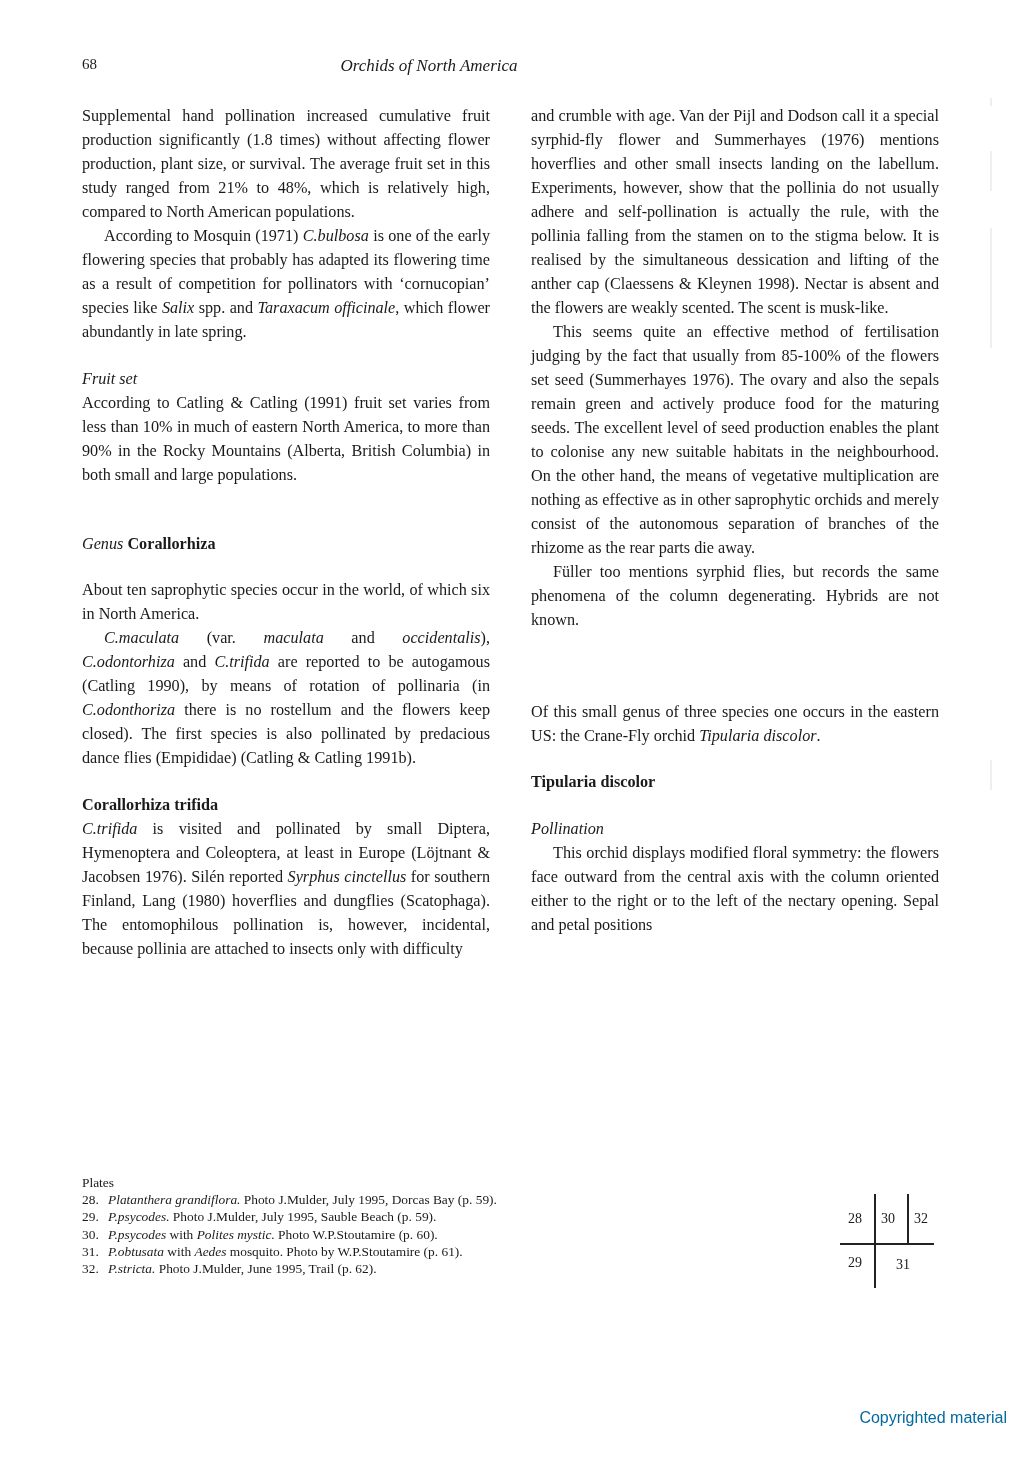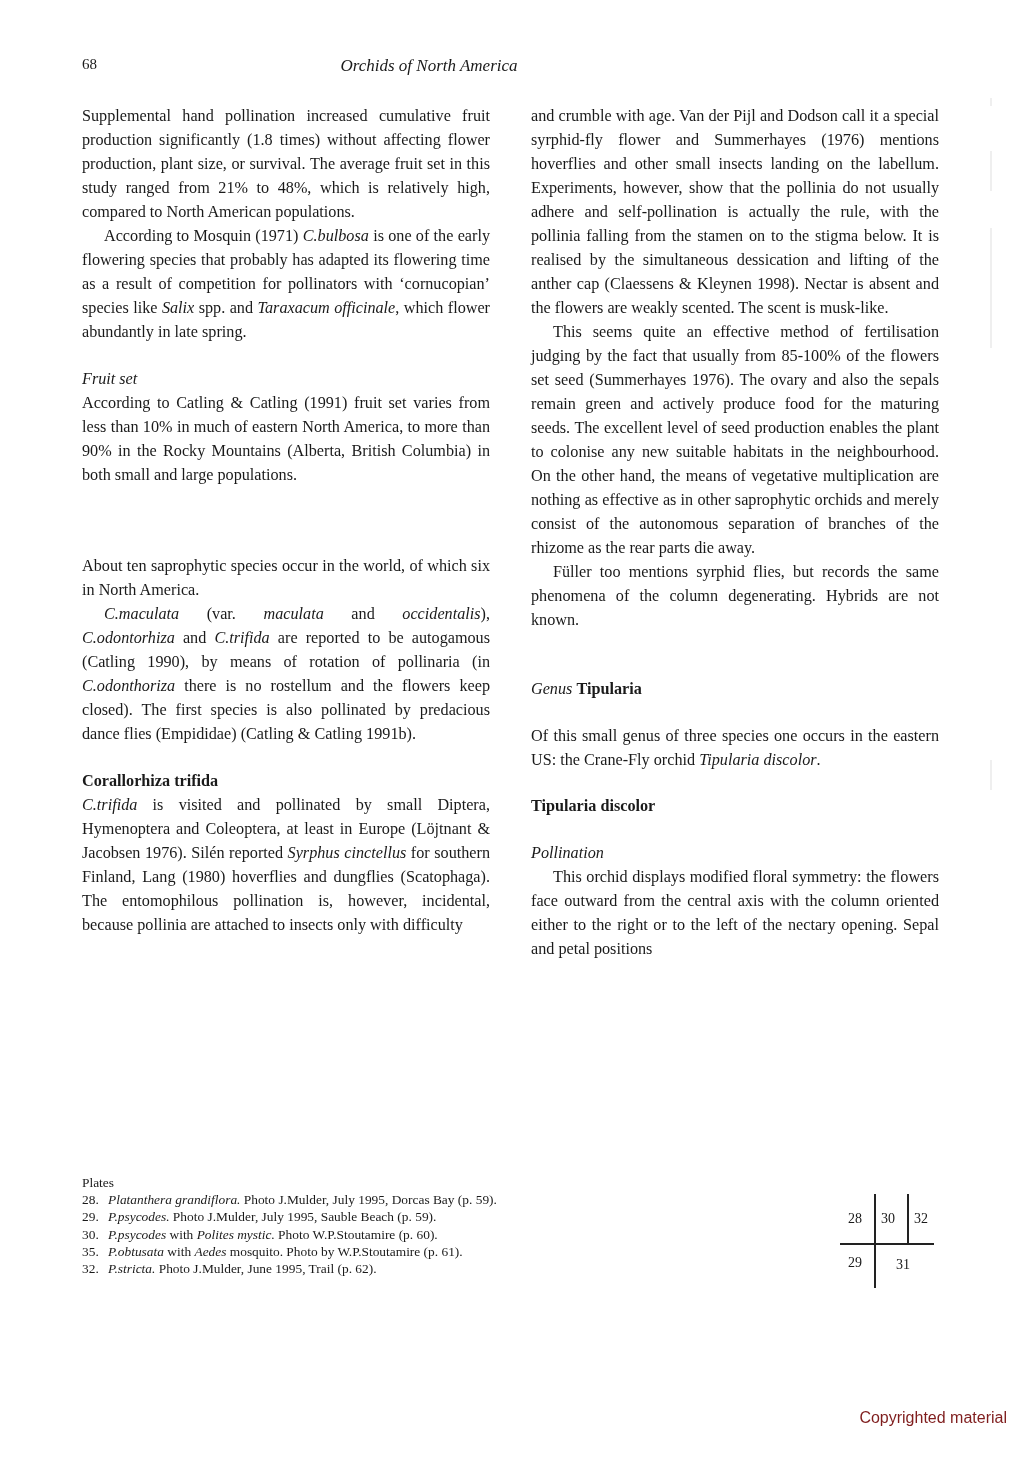--- a/index.html
+++ b/index.html
@@ -90,21 +90,21 @@
       position: absolute;
       background: #222;
     }
 
     .copyright {
       position: absolute;
       right: 18px;
       top: 1409px;
       font-family: "Liberation Sans", "DejaVu Sans", sans-serif;
       font-size: 16px;
-      color: #7f1d1d;
+      color: #0369a1;
     }
     .scan-mark {
       position: absolute;
       width: 2px;
       background: #efefef;
     }
   </style>
 </head>
 <body>
 
@@ -112,49 +112,49 @@
   <div class="page-number">68</div>
   <div class="running-head">Orchids of North America</div>
 
   <div class="column col-left">
     <p>Supplemental hand pollination increased cumulative fruit production significantly (1.8 times) without affecting flower production, plant size, or survival. The average fruit set in this study ranged from 21% to 48%, which is relatively high, compared to North American populations.</p>
     <p class="indent"><span>According to Mosquin (1971) </span><i>C.bulbosa</i><span> is one of the early flowering species that probably has adapted its flowering time as a result of competition for pollinators with ‘cornucopian’ species like </span><i>Salix</i><span> spp. and </span><i>Taraxacum officinale</i><span>, which flower abundantly in late spring.</span></p>
     <div class="gap-1"></div>
     <p class="subhead">Fruit set</p>
     <p>According to Catling &amp; Catling (1991) fruit set varies from less than 10% in much of eastern North America, to more than 90% in the Rocky Mountains (Alberta, British Columbia) in both small and large populations.</p>
     <div class="gap-2"></div>
+    <p class="genus-head"><span class="gen">Genus</span> <span class="name">Corallorhiza</span></p>
     <div class="gap-1"></div>
     <p>About ten saprophytic species occur in the world, of which six in North America.</p>
     <p class="indent"><i>C.maculata</i><span> (var. </span><i>maculata</i><span> and </span><i>occidentalis</i><span>), </span><i>C.odontorhiza</i><span> and </span><i>C.trifida</i><span> are reported to be autogamous (Catling 1990), by means of rotation of pollinaria (in </span><i>C.odonthoriza</i><span> there is no rostellum and the flowers keep closed). The first species is also pollinated by predacious dance flies (Empididae) (Catling &amp; Catling 1991b).</span></p>
     <div class="gap-1"></div>
     <p class="species-head">Corallorhiza trifida</p>
     <p><i>C.trifida</i><span> is visited and pollinated by small Diptera, Hymenoptera and Coleoptera, at least in Europe (Löjtnant &amp; Jacobsen 1976). Silén reported </span><i>Syrphus cinctellus</i><span> for southern Finland, Lang (1980) hoverflies and dungflies (Scatophaga). The entomophilous pollination is, however, incidental, because pollinia are attached to insects only with difficulty</span></p>
   </div>
 
   <div class="column col-right">
     <p>and crumble with age. Van der Pijl and Dodson call it a special syrphid-fly flower and Summerhayes (1976) mentions hoverflies and other small insects landing on the labellum. Experiments, however, show that the pollinia do not usually adhere and self-pollination is actually the rule, with the pollinia falling from the stamen on to the stigma below. It is realised by the simultaneous dessication and lifting of the anther cap (Claessens &amp; Kleynen 1998). Nectar is absent and the flowers are weakly scented. The scent is musk-like.</p>
     <p class="indent">This seems quite an effective method of fertilisation judging by the fact that usually from 85-100% of the flowers set seed (Summerhayes 1976). The ovary and also the sepals remain green and actively produce food for the maturing seeds. The excellent level of seed production enables the plant to colonise any new suitable habitats in the neighbourhood. On the other hand, the means of vegetative multiplication are nothing as effective as in other saprophytic orchids and merely consist of the autonomous separation of branches of the rhizome as the rear parts die away.</p>
     <p class="indent">Füller too mentions syrphid flies, but records the same phenomena of the column degenerating. Hybrids are not known.</p>
     <div class="gap-2"></div>
-    <p class="genus-head"><span class="gen">Genus</span> <span class="name">Tipularia</span></p>
     <div class="gap-1"></div>
     <p><span>Of this small genus of three species one occurs in the eastern US: the Crane-Fly orchid </span><i>Tipularia discolor</i><span>.</span></p>
     <div class="gap-1"></div>
     <p class="species-head">Tipularia discolor</p>
     <div class="gap-1"></div>
     <p class="subhead">Pollination</p>
     <p class="indent">This orchid displays modified floral symmetry: the flowers face outward from the central axis with the column oriented either to the right or to the left of the nectary opening. Sepal and petal positions</p>
   </div>
 
   <div class="plates">
     <div>Plates</div>
     <div class="plate-line"><span class="num">28.</span><i>Platanthera grandiflora.</i><span> Photo J.Mulder, July 1995, Dorcas Bay (p. 59).</span></div>
     <div class="plate-line"><span class="num">29.</span><i>P.psycodes.</i><span> Photo J.Mulder, July 1995, Sauble Beach (p. 59).</span></div>
     <div class="plate-line"><span class="num">30.</span><i>P.psycodes</i><span> with </span><i>Polites mystic.</i><span> Photo W.P.Stoutamire (p. 60).</span></div>
-    <div class="plate-line"><span class="num">35.</span><i>P.obtusata</i><span> with </span><i>Aedes</i><span> mosquito. Photo by W.P.Stoutamire (p. 61).</span></div>
+    <div class="plate-line"><span class="num">31.</span><i>P.obtusata</i><span> with </span><i>Aedes</i><span> mosquito. Photo by W.P.Stoutamire (p. 61).</span></div>
     <div class="plate-line"><span class="num">32.</span><i>P.stricta.</i><span> Photo J.Mulder, June 1995, Trail (p. 62).</span></div>
   </div>
 
   <div class="plate-key">
     <div class="line" style="left:34px; top:0; width:2px; height:94px;"></div>
     <div class="line" style="left:67px; top:0; width:2px; height:50px;"></div>
     <div class="line" style="left:0; top:49px; width:94px; height:2px;"></div>
     <div class="cell" style="left:8px; top:17px;">28</div>
     <div class="cell" style="left:41px; top:17px;">30</div>
     <div class="cell" style="left:74px; top:17px;">32</div>

